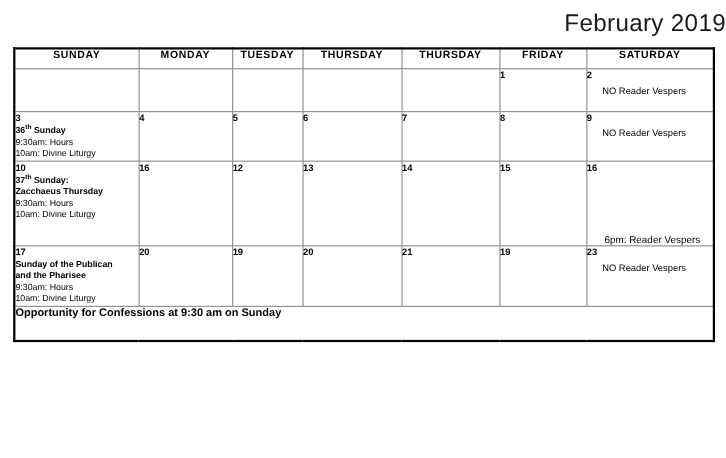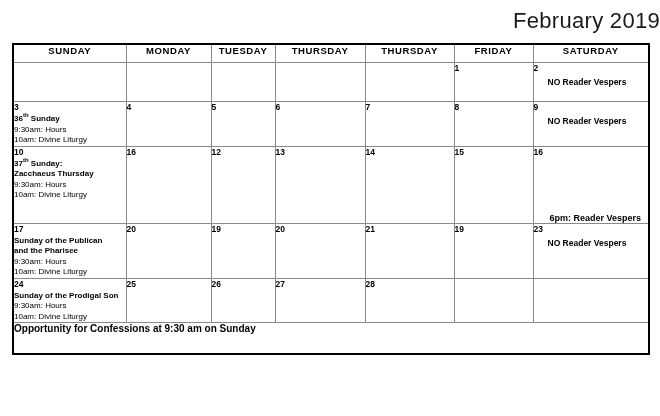--- a/index.html
+++ b/index.html
@@ -76,25 +76,24 @@
   .evt sup {
     font-size: 6px;
     vertical-align: super;
     line-height: 0;
   }
   .note {
     font-size: 8.5px;
     line-height: 11px;
     padding-left: 14px;
     padding-top: 2px;
-    font-weight: bold;
   }
   .vespers {
     font-size: 9px;
-    font-weight: bold;
+    font-weight: normal;
     padding-left: 16px;
     padding-top: 7px;
     margin-top: 48px;
   }
   td.footer-cell {
     height: 30px;
     text-align: left;
     vertical-align: middle;
     font-size: 10px;
     font-weight: bold;
@@ -228,42 +227,20 @@
             <div class="daynum">21</div>
           </td>
           <td class="day">
             <div class="daynum">19</div>
           </td>
           <td class="day">
             <div class="daynum">23</div>
             <div class="note">NO Reader Vespers</div>
           </td>
         </tr>
-        <tr>
-          <td class="day">
-            <div class="daynum">24</div>
-            <div class="evt bold">Sunday of the Prodigal Son</div>
-            <div class="evt">9:30am:  Hours</div>
-            <div class="evt">10am: Divine Liturgy</div>
-          </td>
-          <td class="day">
-            <div class="daynum">25</div>
-          </td>
-          <td class="day">
-            <div class="daynum">26</div>
-          </td>
-          <td class="day">
-            <div class="daynum">27</div>
-          </td>
-          <td class="day">
-            <div class="daynum">28</div>
-          </td>
-          <td class="day"></td>
-          <td class="day"></td>
-        </tr>
       </tbody>
     <tfoot>
       <tr>
         <td class="footer-cell" colspan="7">Opportunity for Confessions at 9:30 am on Sunday</td>
       </tr>
     </tfoot>
   </table>
 
 </div>
 

